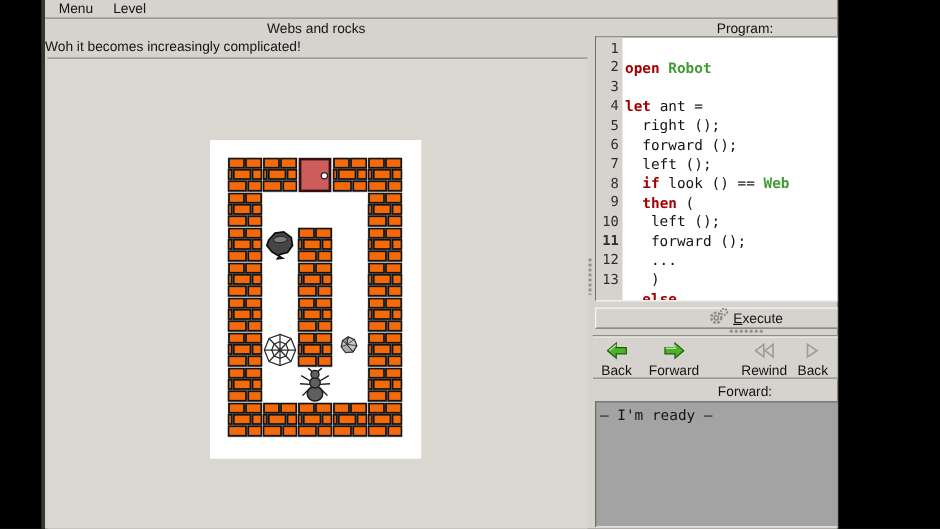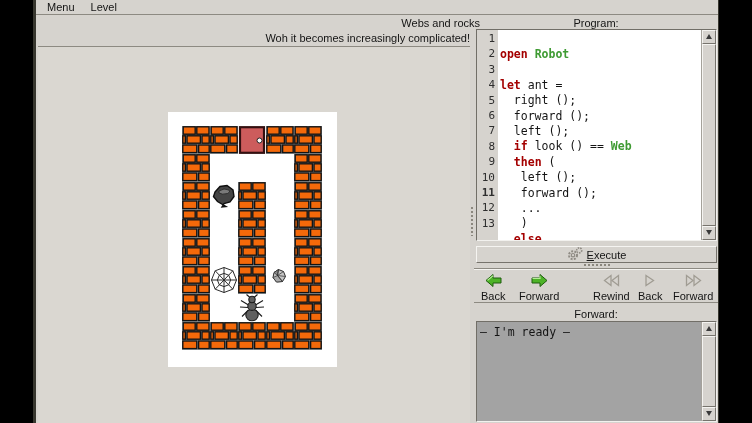--- a/index.html
+++ b/index.html
@@ -1,29 +1,29 @@
 <!DOCTYPE html>
 <html style="--panel: #d6d3ce; --kw: #a40000; --ct: #3f9b33; --brick: #f4690a;"><head>
 <meta charset="utf-8">
 <style>
   html,body { margin:0; padding:0; background:#000; width:752px; height:423px; overflow:hidden; }
   * { box-sizing:border-box; }
   #window {
-    position:absolute; left:36px; top:0; width:682px; height:423px;
+    position:absolute; left:36px; top:0; width:634px; height:423px;
     background:var(--panel,#d6d3ce); color:#141414;
     font-family:"Liberation Sans",sans-serif; font-size:11px;
     box-shadow:-3px 0 0 #38372f, 1px 0 0 #38372f; overflow:hidden;
   }
   
   #menubar { position:absolute; left:0; top:0; width:100%; height:15px;
     border-bottom:1px solid #8d8a82; display:flex; align-items:center; padding-left:3px; }
   .menu-item { padding:0 8px; line-height:14px; }
   
-  #level-title    { position:absolute; left:10px; top:17px; width:434px; text-align:right; }
-  #level-subtitle { position:absolute; left:0; top:32px; width:434px; text-align:right; }
+  #level-title    { position:absolute; left:0; top:17px; width:434px; text-align:center; }
+  #level-subtitle { position:absolute; left:0; top:32px; width:434px; text-align:left; }
   
   #game-area { position:absolute; left:2px; top:46px; width:432px; height:377px;
     background:#dad7d1; border-top:1px solid #8d8a82; }
   #board { position:absolute; left:130px; top:65px; width:169px; height:255px; background:#fff; }
   .cell { position:absolute; width:28px; height:28px; }
   .cell svg { display:block; width:28px; height:28px; }
   
   .grip { background-image:radial-gradient(circle at 2px 2px, #8b877e 1px, transparent 1.3px);
     background-size:4px 4px; }
   #vgrip { position:absolute; left:434px; top:206px; width:4px; height:30px; }

